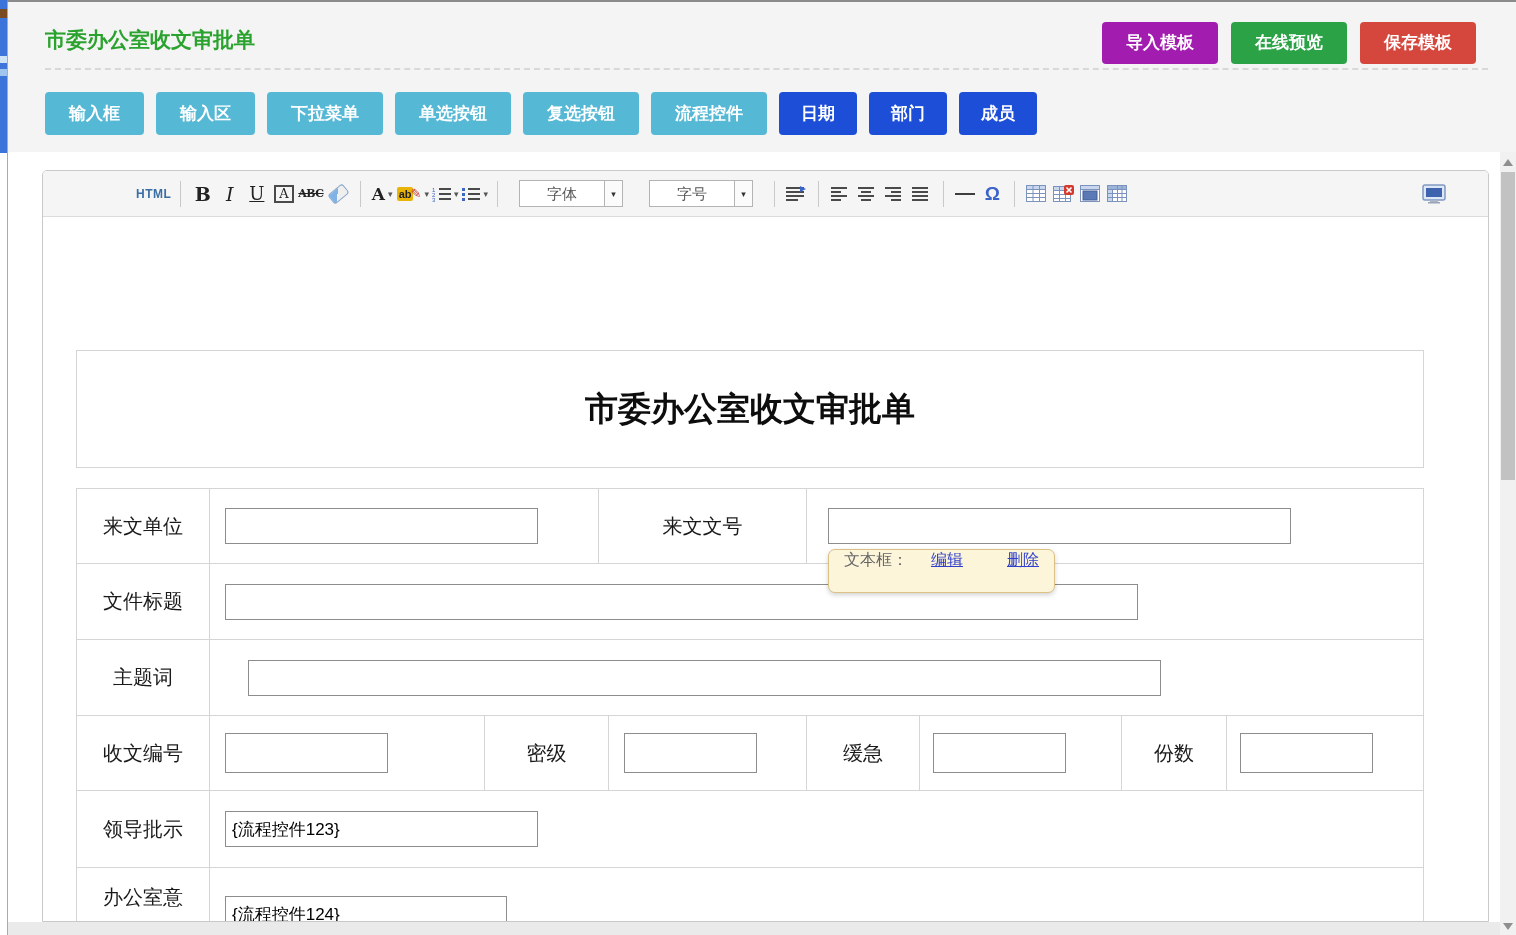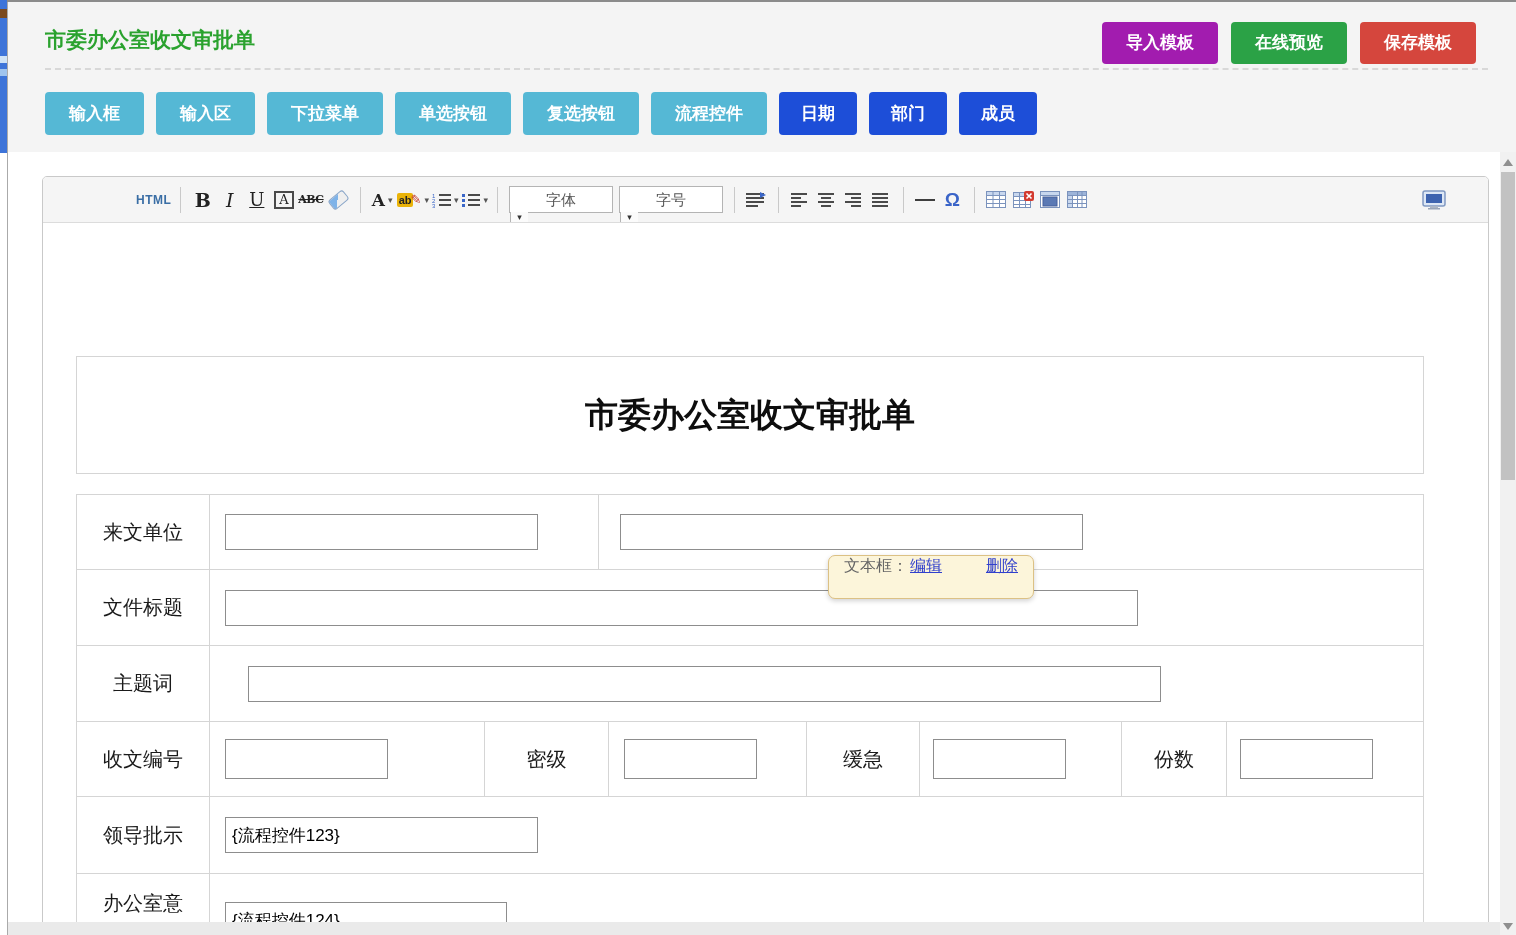--- a/index.html
+++ b/index.html
@@ -26,42 +26,42 @@
   .action-preview { background:#2ba246; }
   .action-save { background:#d5463d; }
   #header-divider { position:absolute; left:37px; right:28px; top:66px; border-top:2px dashed #d8d8d8; }
   #component-buttons { position:absolute; left:37px; top:90px; display:flex; gap:12px; }
   .comp-btn { height:43px; line-height:43px; padding:0 24px; border:none; border-radius:4px;
               font-size:17px; font-weight:bold; color:#fff; cursor:pointer; background:#55b8d5;
               font-family:"Liberation Sans", sans-serif; }
   .comp-btn.dark { background:#1d4ed8; padding:0 22px; }
 
   
-  #editor-panel { position:absolute; left:42px; top:176px; width:1447px; height:752px;
+  #editor-panel { position:absolute; left:42px; top:170px; width:1447px; height:752px;
                   background:#fff; border:1px solid #c9c9c9; border-radius:5px 5px 0 0; overflow:hidden; }
   #editor-toolbar { height:46px; background:#f5f5f5; border-bottom:1px solid #dcdcdc;
                     display:flex; align-items:center; padding-left:92px; padding-right:16px; }
   .tb-sep { width:1px; height:26px; background:#c9c9c9; margin:0 8px; flex:none; }
   .tb-btn { height:28px; min-width:25px; display:flex; align-items:center; justify-content:center;
             color:#222; cursor:pointer; flex:none; margin:0 1px; }
   .tb-html { font-size:12px; font-weight:bold; color:#3a6ea5; letter-spacing:.5px; }
   .tb-bold { font-family:"DejaVu Serif", serif; font-weight:bold; font-size:19px; }
   .tb-italic { font-family:"DejaVu Serif", serif; font-style:italic; font-size:19px; }
   .tb-underline { font-family:"DejaVu Serif", serif; font-size:18px; text-decoration:underline; }
   .tb-boxa { font-family:"DejaVu Serif", serif; font-size:13px; border:2px solid #4a4a4a;
              line-height:14px; padding:0 3px; height:auto; }
   .tb-strike { font-family:"DejaVu Serif", serif; font-size:11px; font-weight:bold;
                text-decoration:line-through; letter-spacing:-.5px; }
   .eraser { width:19px; height:12px; border:1px solid #8aa6c8; border-radius:3px;
             transform:rotate(-40deg); background:linear-gradient(135deg,#7fb3e8 45%,#efefef 45%); }
   .tb-fontcolor { font-family:"DejaVu Serif", serif; font-size:17px; font-weight:bold; }
   .caret { font-size:9px; color:#555; margin-left:3px; }
   .hl-ab { background:#eab308; color:#222; font-size:11px; font-weight:bold; padding:1px 2px; border-radius:2px; }
   .hl-pencil { color:#c3392b; font-size:13px; margin-left:-3px; }
-  .sel { width:104px; height:27px; background:#fff; border:1px solid #b4b4b4; display:flex; margin:0 3px; cursor:pointer;flex-direction:column; }
+  .sel { width:104px; height:27px; background:#fff; border:1px solid #b4b4b4; display:flex; margin:0 13px; cursor:pointer; }
   .sel-label { flex:1; text-align:center; line-height:25px; font-size:15px; color:#555; }
   .sel-caret { width:18px; border-left:1px solid #b4b4b4; background:#fbfbfb;
                display:flex; align-items:center; justify-content:center; font-size:9px; color:#333; }
   .tb-hr { width:20px; border-top:2px solid #3e3e3e; height:0; }
   .tb-omega { font-size:19px; font-weight:bold; color:#3a64c8; }
   .tb-monitor { margin-left:auto; margin-right:26px; }
 
   
   #editor-canvas { position:relative; height:705px; background:#fff; overflow:hidden; }
   #doc-title-cell { position:absolute; left:33px; top:133px; width:1348px; height:118px;
@@ -81,21 +81,21 @@
   .r6 .fcell { align-items:flex-start; }
   .r6 .fcell.lbl { padding-top:16px; }
   .r6 .finput { margin-top:28px; }
 
   
   #edit-tooltip { position:absolute; left:785px; top:332px; height:44px; padding:0 15px;
                   background:#fcf5da; border:1px solid #dcc184; border-radius:7px;
                   box-shadow:0 2px 5px rgba(0,0,0,.18); display:flex; align-items:flex-start;
                   font-size:16px; color:#666; z-index:5; }
   #edit-tooltip a { color:#3140cc; text-decoration:underline; cursor:pointer; }
-  .tt-edit { margin-left:2px; }
+  .tt-edit { margin-left:23px; }
   .tt-delete { margin-left:44px; }
 
   
   #scrollbar { position:absolute; right:0; top:152px; width:16px; height:783px; background:#f1f1f1; }
   .sb-up { width:0; height:0; border-left:5px solid transparent; border-right:5px solid transparent;
            border-bottom:7px solid #8f8f8f; margin:7px auto 0; cursor:pointer; }
   .sb-thumb { position:absolute; top:20px; left:1px; width:14px; height:308px; background:#c2c2c2; cursor:pointer; }
   .sb-down { position:absolute; bottom:5px; left:3px; width:0; height:0; cursor:pointer;
              border-left:5px solid transparent; border-right:5px solid transparent;
              border-top:7px solid #8f8f8f; }
@@ -304,20 +304,21 @@
       <div id="doc-title-cell">
         <span>市委办公室收文审批单</span>
       </div>
 
       <div id="form-table">
         <div class="frow r1">
           <div class="fcell lbl" style="width:133px">来文单位</div>
           <div class="fcell" style="width:389px">
             <input class="finput" style="width: 313px; margin-left: 15px;" value="">
           </div>
+          <div class="fcell lbl" style="width:208px">来文文号</div>
           <div class="fcell" style="width:618px">
             <input class="finput" style="width: 463px; margin-left: 21px;" value="">
           </div>
         </div>
         <div class="frow r2">
           <div class="fcell lbl" style="width:133px">文件标题</div>
           <div class="fcell" style="width:1215px">
             <input class="finput" style="width: 913px; margin-left: 15px;" value="">
           </div>
         </div>

